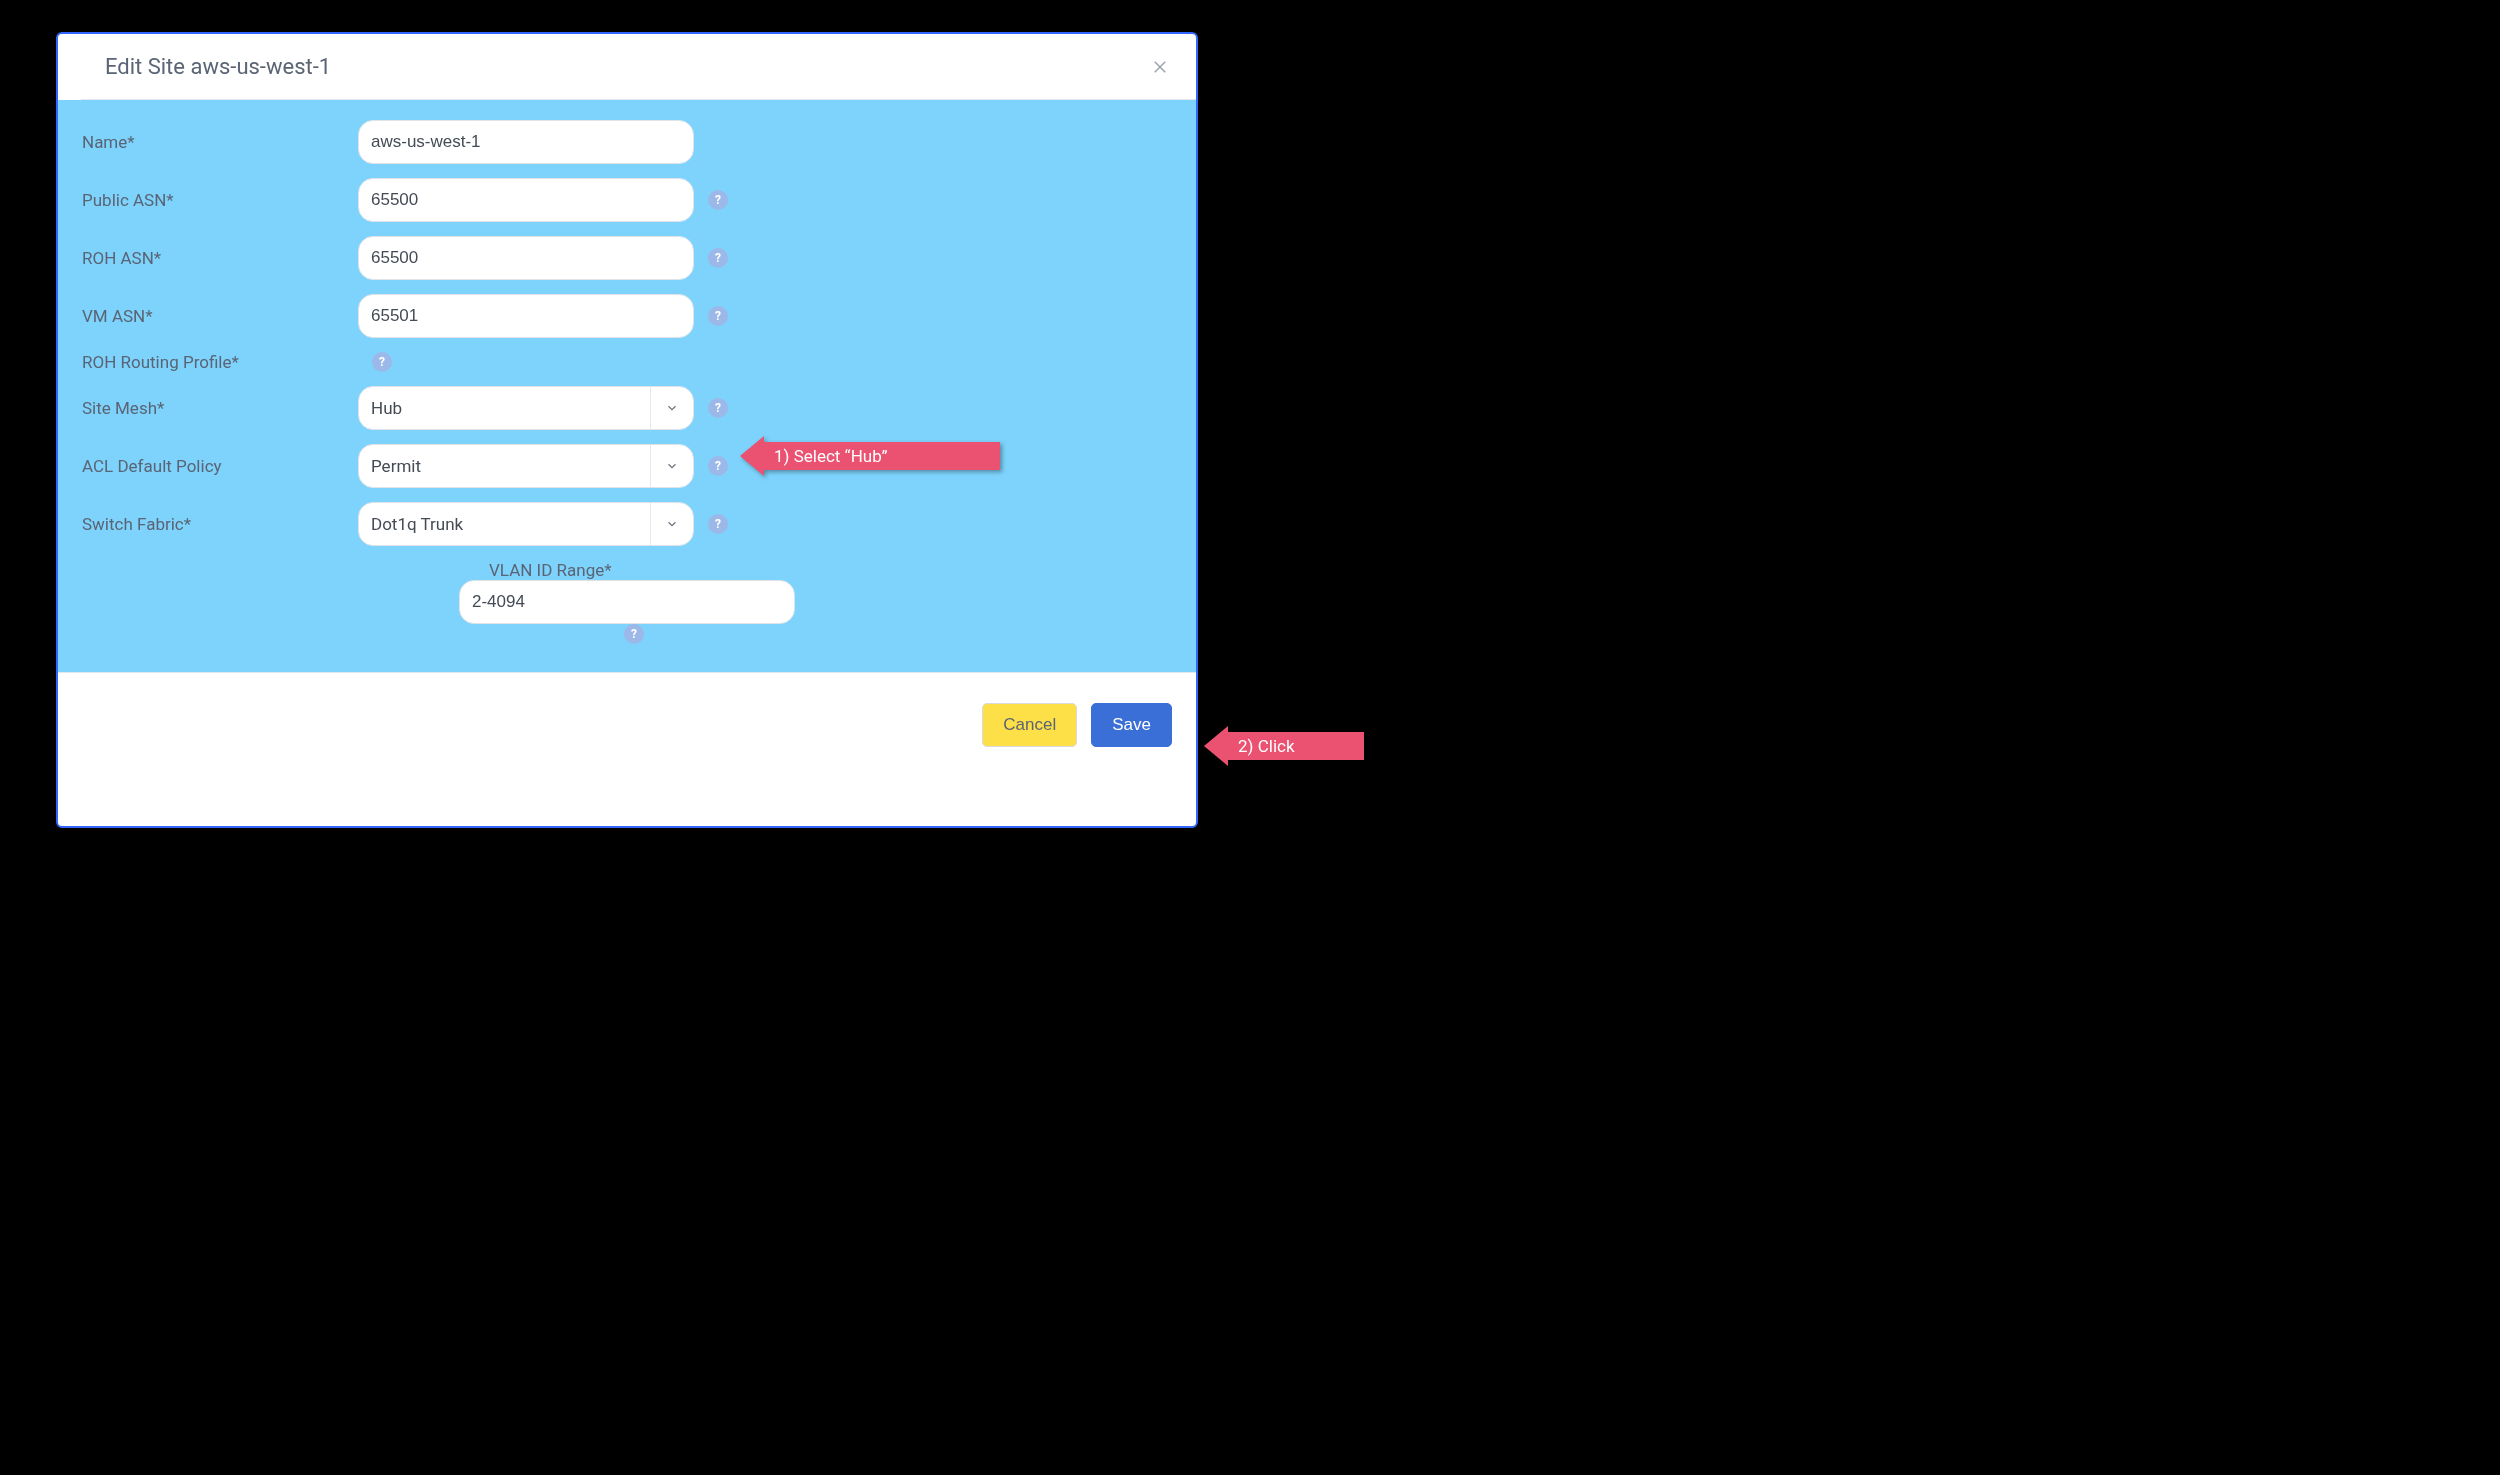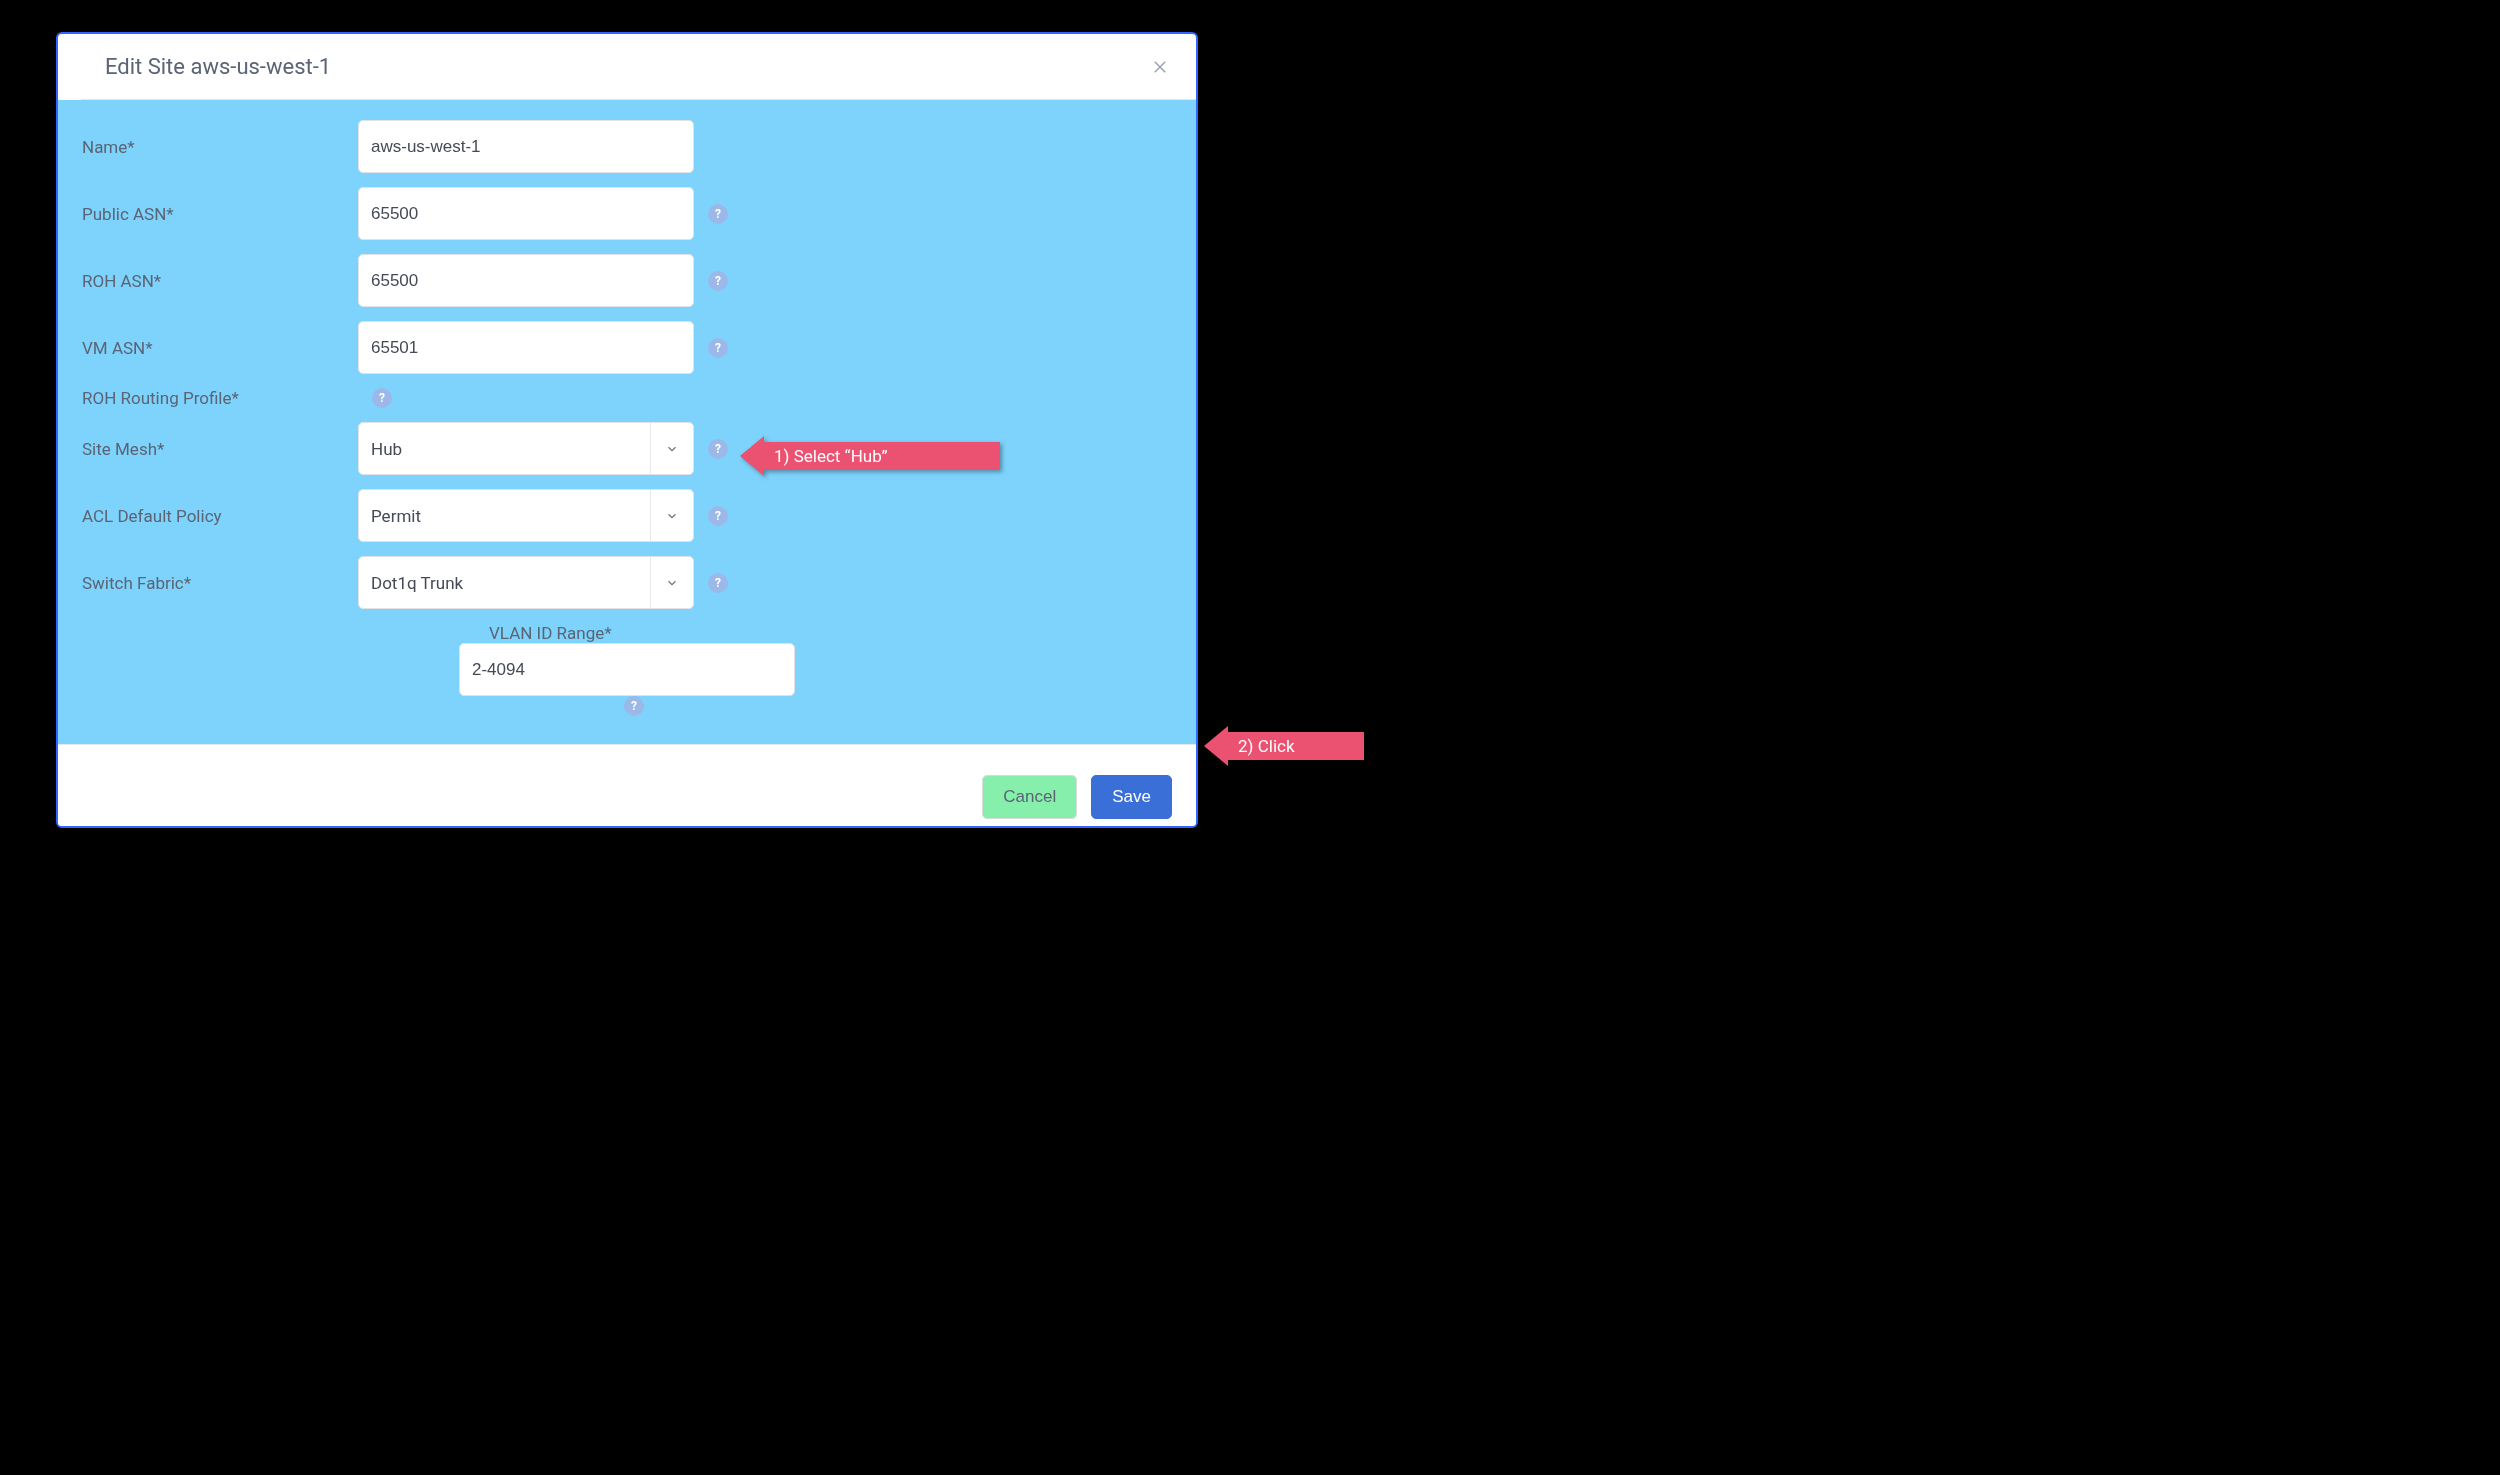--- a/index.html
+++ b/index.html
@@ -71,24 +71,24 @@
     margin-bottom: 14px;
   }
 
   .form-label {
     width: 276px;
     font-size: 17px;
     color: #5a6474;
   }
 
   .input-text, .select-wrap {
-    height: 53px;
+    height: 44px;
     width: 336px;
     border: 1px solid #dfe3e8;
-    border-radius: 5px;
+    border-radius: 15px;
     background: #fff;
     box-sizing: border-box;
     display: flex;
     align-items: center;
     font-size: 17px;
     color: #444b55;
   }
 
   .input-text {
     padding: 0 12px;
@@ -143,21 +143,21 @@
     height: 44px;
     padding: 0 20px;
     border-radius: 5px;
     font-size: 17px;
     cursor: pointer;
     border: 1px solid transparent;
     display: inline-flex;
     align-items: center;
   }
   .btn-secondary {
-    background: #86efac;
+    background: #fde047;
     border-color: #d7dbe0;
     color: #5a6474;
   }
   .btn-primary {
     background: #3a6fd8;
     color: #fff;
     border-color: #3a6fd8;
   }
 
   

